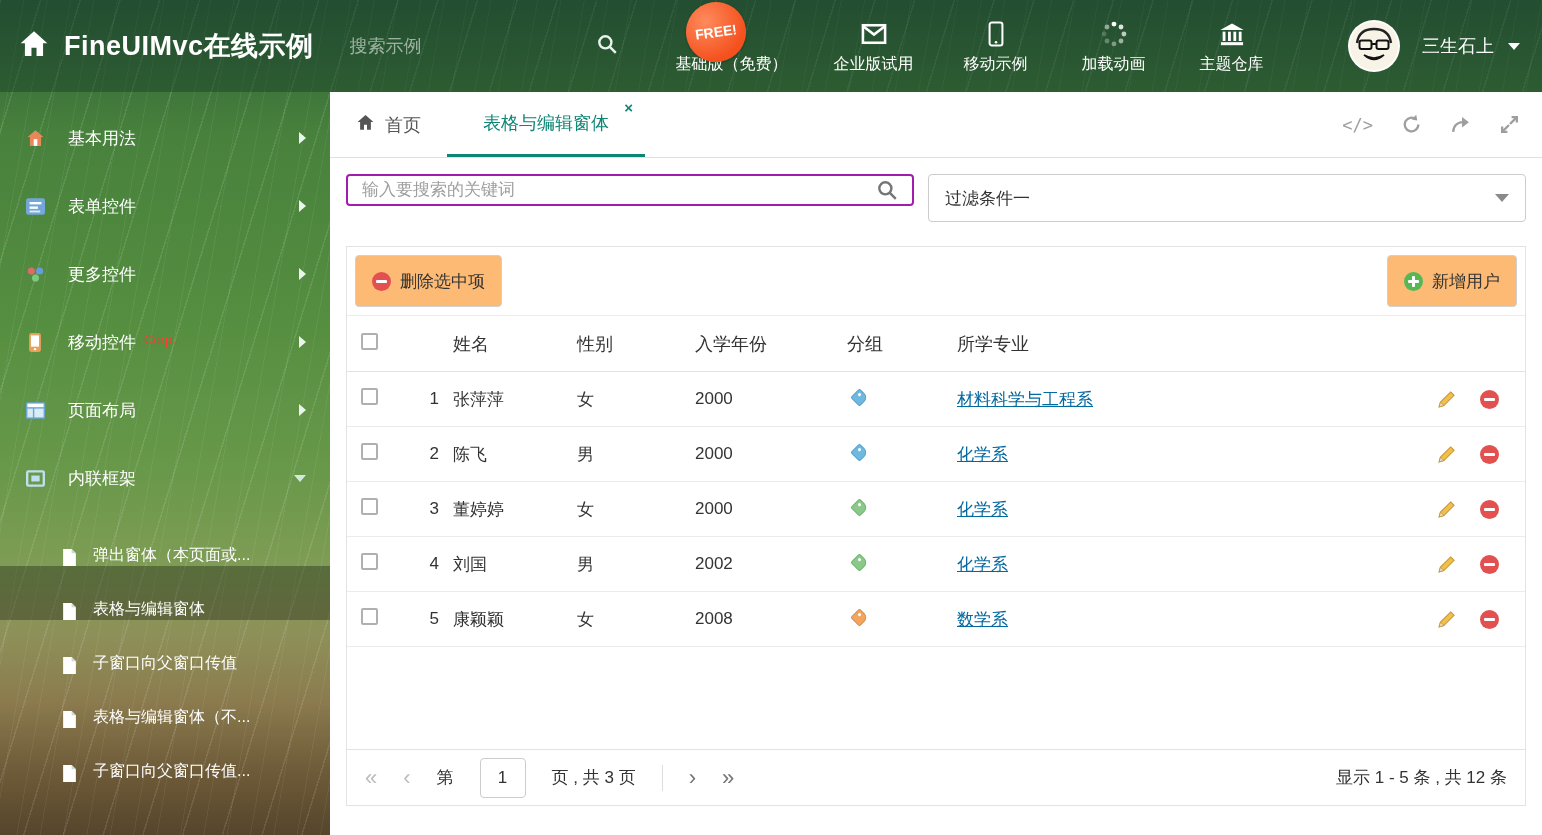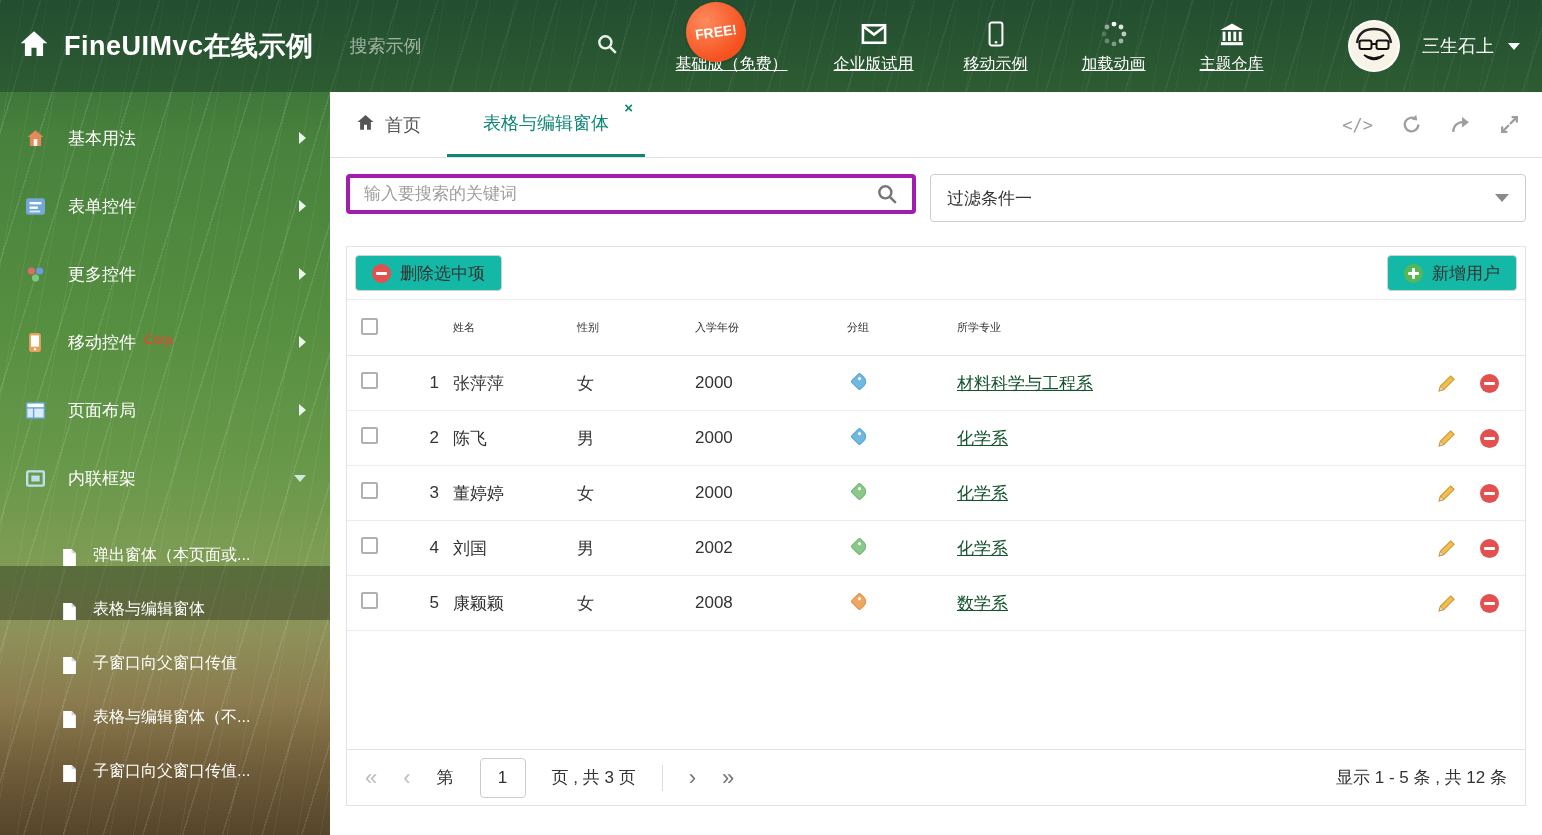--- a/index.html
+++ b/index.html
@@ -21,21 +21,21 @@
   .hsearch { margin-left:36px; width:190px; display:flex; align-items:center; gap:14px; }
   .hsearch input { flex:1; background:transparent; border:none; outline:none;
     font-size:18px; color:rgba(255,255,255,0.9); font-family:inherit; }
   .hsearch input::placeholder { color:rgba(255,255,255,0.55); }
 
   .free-badge { position:absolute; left:686px; top:2px; width:60px; height:60px; border-radius:50%;
     background:radial-gradient(circle at 35% 30%, #ff8a5c, #f4511e 70%);
     color:#fff; font-weight:bold; font-size:14px; display:flex; align-items:center; justify-content:center;
     transform:rotate(-8deg); z-index:3; box-shadow:0 1px 3px rgba(0,0,0,0.25); }
 
-  .topnav { display:flex; gap:46px; margin-left:136px; align-items:flex-start;text-decoration:underline; }
+  .topnav { display:flex; gap:46px; margin-left:136px; align-items:flex-start; }
   .tn-item { display:flex; flex-direction:column; align-items:center; cursor:pointer; min-width:72px; }
   .tn-icon { height:30px; display:flex; align-items:flex-end; }
   .tn-label { font-size:16px; margin-top:6px; white-space:nowrap; }
 
   .user { margin-left:auto; margin-right:22px; display:flex; align-items:center; gap:12px; cursor:pointer; }
   .avatar { width:52px; height:52px; border-radius:50%; background:#f7f3e6; overflow:hidden;
     border:2px solid rgba(255,255,255,0.85); }
   .user-name { font-size:18px;margin-left:10px; }
   .caret-down-w { width:0; height:0; border-left:6px solid transparent; border-right:6px solid transparent;
     border-top:7px solid #fff; margin-left:2px; }
@@ -62,46 +62,46 @@
   .tabbar { height:66px; display:flex; align-items:stretch; border-bottom:1px solid #e0e0e0; }
   .tab { display:flex; align-items:center; gap:10px; padding:0 26px; font-size:18px; color:#555; cursor:pointer; }
   .tab.active { color:#0e8575; position:relative; border-bottom:3px solid #0e8575; padding:0 36px; }
   .tab-close { position:absolute; top:8px; right:12px; font-size:15px; color:#0e8575; font-weight:bold; cursor:pointer; line-height:1; }
   .tabtools { margin-left:auto; display:flex; align-items:center; gap:28px; margin-right:22px; color:#9e9e9e; }
   .tool-ic { cursor:pointer; display:flex; align-items:center; }
   .code-ic { font-family:"DejaVu Sans Mono","Liberation Mono",monospace; font-size:17px; color:#9e9e9e; }
 
   
   .filter-row { display:flex; gap:14px; margin:16px 16px 0 16px; }
-  .fsearch { flex:1; height:40px; border:4px solid #a21caf; border-radius:4px; display:flex; align-items:center; background:#fff; }
+  .fsearch { flex:1; height:32px; border:2px solid #a21caf; border-radius:4px; display:flex; align-items:center; background:#fff; }
   .fsearch input { flex:1; border:none; outline:none; padding:0 14px; font-size:17px; color:#333; font-family:inherit; }
   .fsearch input::placeholder { color:#9e9e9e; }
   .fsearch .mag { margin-right:14px; display:flex; }
   .fdrop { flex:1; height:48px; border:1px solid #ccc; border-radius:4px; display:flex; align-items:center;
     padding:0 16px; font-size:17px; color:#333; background:#fff; cursor:pointer; }
   .fdrop .caret { margin-left:auto; width:0; height:0; border-left:7px solid transparent;
     border-right:7px solid transparent; border-top:8px solid #8a8a8a; }
 
   
   .grid-box { margin:24px 16px 0 16px; border:1px solid #e3e3e3; height:560px; display:flex; flex-direction:column; background:#fff; }
   .grid-toolbar { display:flex; align-items:center; padding:8px 8px; border-bottom:1px solid #ececec; }
-  .btn { height:36px; display:flex; align-items:center; gap:9px; padding:0 16px; background:#14b8a6;
+  .btn { height:52px; display:flex; align-items:center; gap:9px; padding:0 16px; background:#fdba74;
     border:1px solid #d0d0d0; border-radius:4px; font-size:17px; color:#333; cursor:pointer; font-family:inherit; }
   .btn-add { margin-left:auto;justify-content:center; }
 
   .thead, .trow { display:grid; grid-template-columns:54px 44px 124px 118px 152px 110px 1fr 130px; align-items:center; }
-  .thead { height:56px; border-bottom:1px solid #e3e3e3; color:#333; font-size:11px; }
+  .thead { height:56px; border-bottom:1px solid #e3e3e3; color:#333; font-size:18px; }
   .trow { height:55px; border-bottom:1px solid #ececec; font-size:17px; color:#333; }
   .cell { padding-left:8px; overflow:hidden; white-space:nowrap; }
   .c-check { padding-left:14px; }
   .c-num { text-align:right; padding-right:6px; }
   .c-actions { display:flex; justify-content:flex-end; align-items:center; gap:24px; padding-right:26px; }
 
   .checkbox { width:17px; height:17px; border:2px solid #b0b0b0; border-radius:2px; background:#fff; display:inline-block; cursor:pointer; }
-  .major-link { color:#14532d; text-decoration:underline; cursor:pointer; }
+  .major-link { color:#0369a1; text-decoration:underline; cursor:pointer; }
 
   .tag { width:13px; height:13px; display:inline-block; transform:rotate(45deg);
     border-radius:2px 6px 2px 2px; position:relative; margin-left:6px; }
   .tag::after { content:''; position:absolute; width:3px; height:3px; border-radius:50%; background:#fff; top:2px; left:2px; }
   .tag-blue { background:#6fb9e0; border:1px solid #57a3cd; }
   .tag-green { background:#8bc98b; border:1px solid #6fb46f; }
   .tag-orange { background:#f2a55f; border:1px solid #dd8e45; }
 
   .ico-minus { width:19px; height:19px; border-radius:50%; background:#e25050; position:relative; display:inline-block; cursor:pointer; }
   .ico-minus::after { content:''; position:absolute; left:4px; right:4px; top:8px; height:3px; background:#fff; border-radius:1px; }

